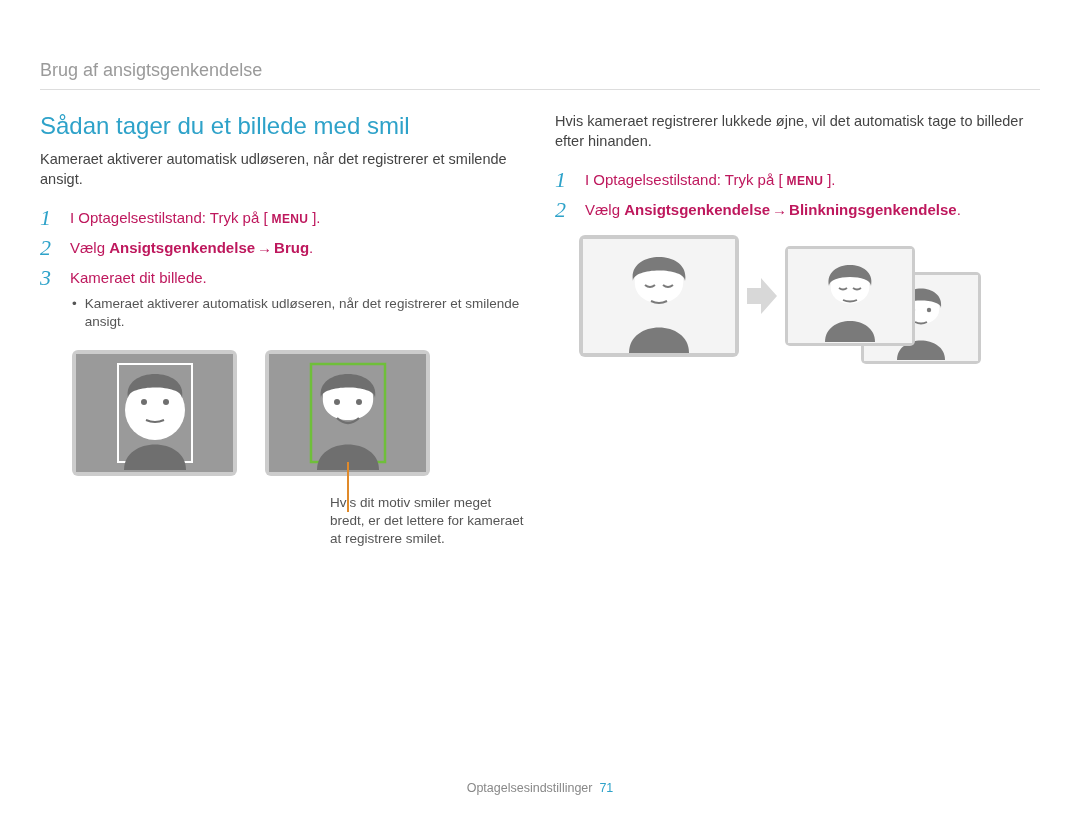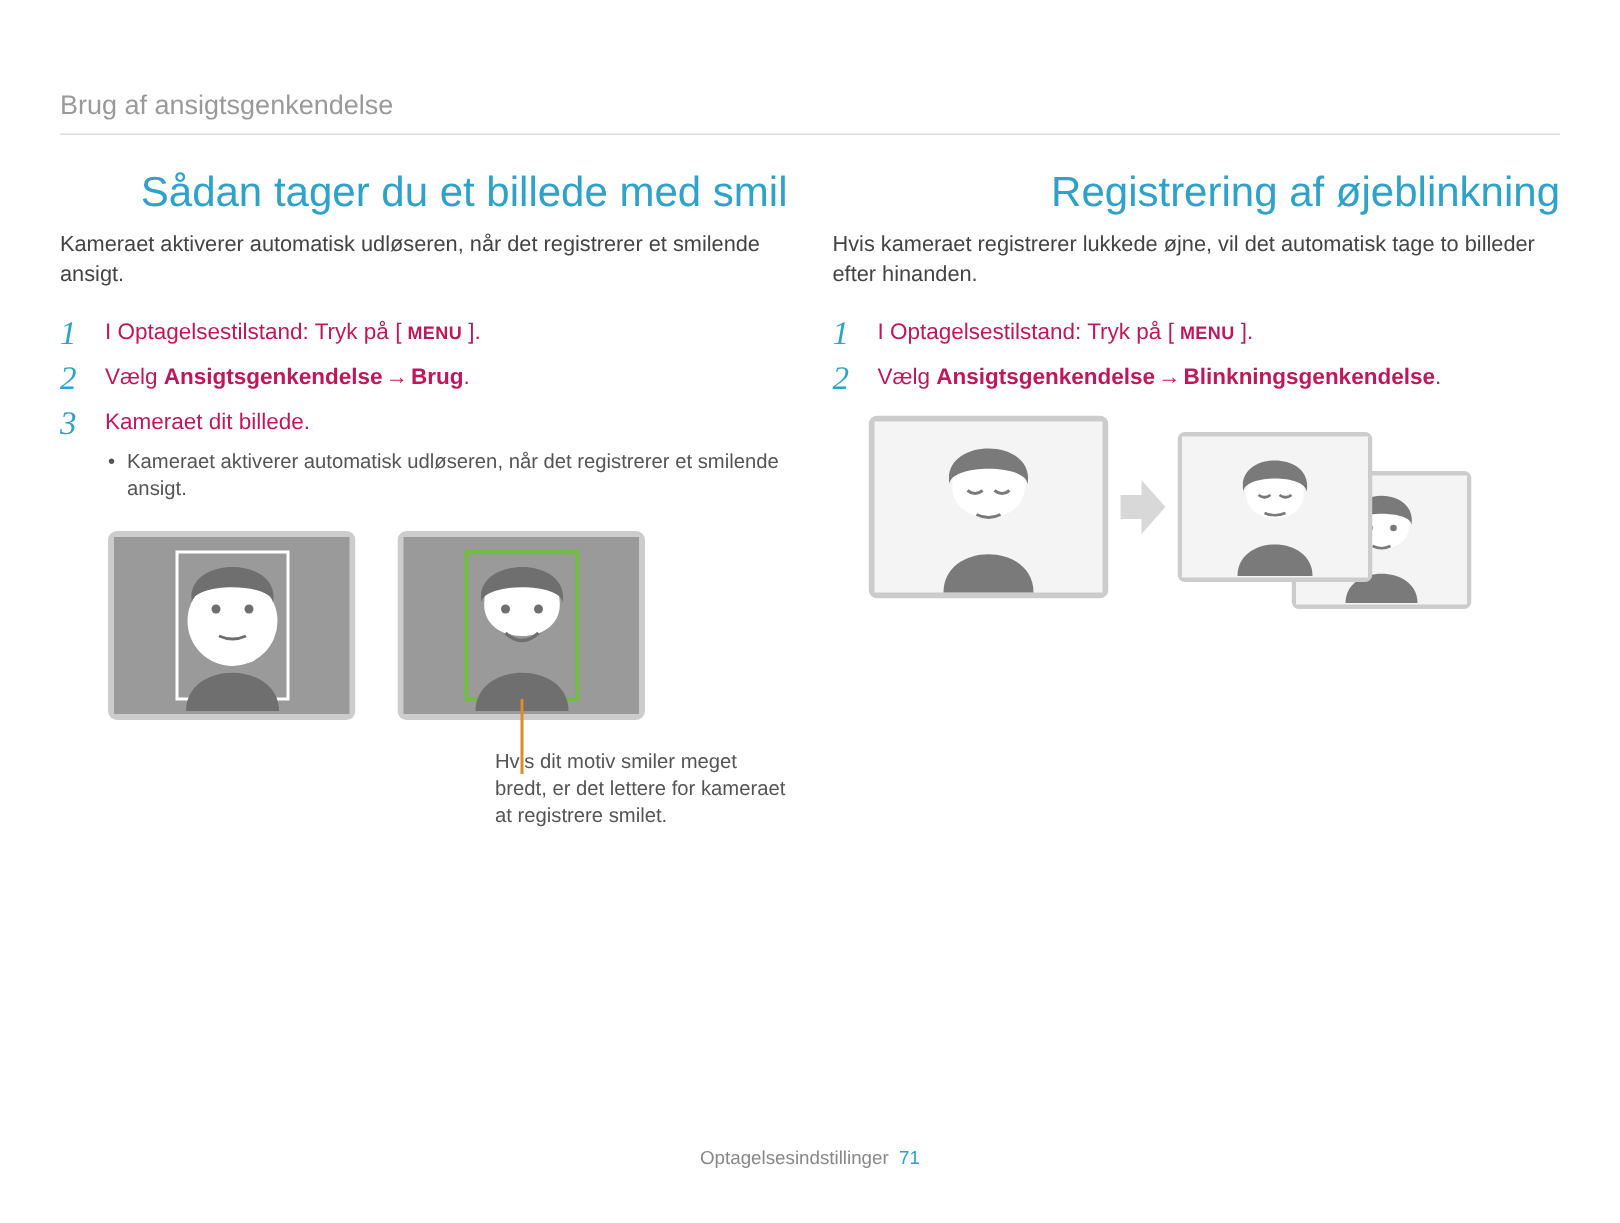--- a/index.html
+++ b/index.html
@@ -29,23 +29,22 @@
     display: flex;
     gap: 30px;
     margin-top: 22px;
   }
   .col {
     flex: 1;
   }
   h2 {
     color: #2ea2c9;
     font-weight: 400;
-    font-size: 28px;
+    font-size: 24px;
     margin: 0 0 10px 0;
-    text-align: right;
   }
   .intro {
     font-size: 14.5px;
     color: #444;
     line-height: 1.35;
     margin-bottom: 18px;
   }
   .step {
     display: flex;
     gap: 12px;
@@ -95,21 +94,21 @@
   }
   .tip {
     margin: 14px 0 0 290px;
     font-size: 13.5px;
     color: #555;
     line-height: 1.35;
     max-width: 210px;
   }
   .footer {
     position: absolute;
-    bottom: 36px;
+    bottom: 20px;
     width: 100%;
     text-align: center;
     font-size: 12.5px;
     color: #888;
   }
   
   .blink-row {
     display: flex;
     align-items: center;
     gap: 6px;
@@ -197,21 +196,20 @@
             <path d="M72 68 Q83 78 94 68" stroke="#6f6f6f" stroke-width="2.2" fill="none"></path>
           </svg>
           <div style="position:absolute;left:82px;top:112px;width:2px;height:50px;background:#e08a2a;"></div>
         </div>
       </div>
 
       <div class="tip">Hvis dit motiv smiler meget bredt, er det lettere for kameraet at registrere smilet.</div>
     </div>
 
     <div class="col">
-      <h2>Registrering af øjeblinkning</h2>
       <div class="intro">Hvis kameraet registrerer lukkede øjne, vil det automatisk tage to billeder efter hinanden.</div>
 
       <div class="step">
         <div class="step-num">1</div>
         <div class="step-text">
           <span>I Optagelsestilstand: Tryk på [</span><span class="menu-icon">MENU</span><span>].</span>
         </div>
       </div>
 
       <div class="step">

